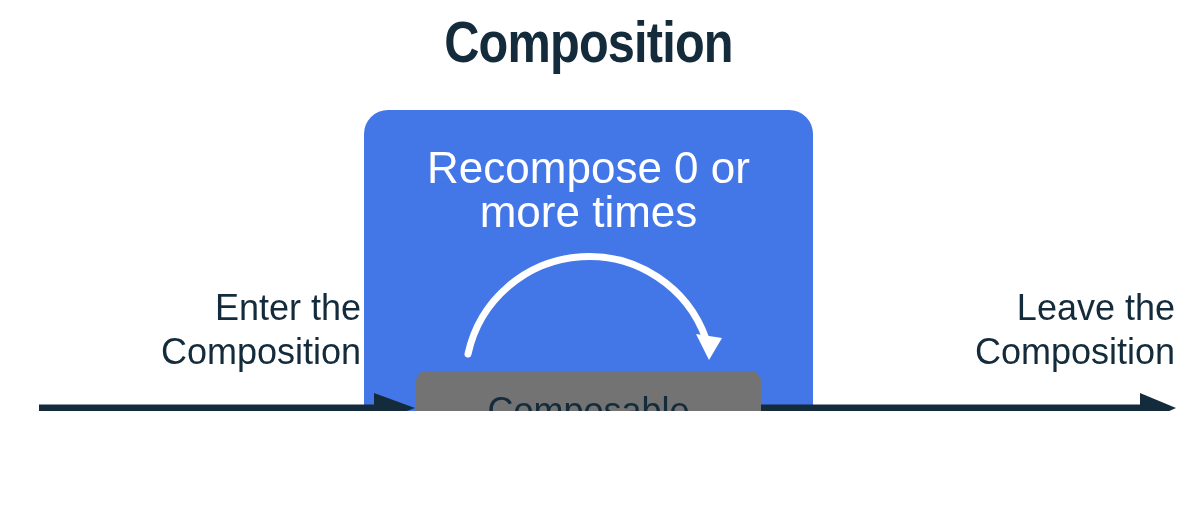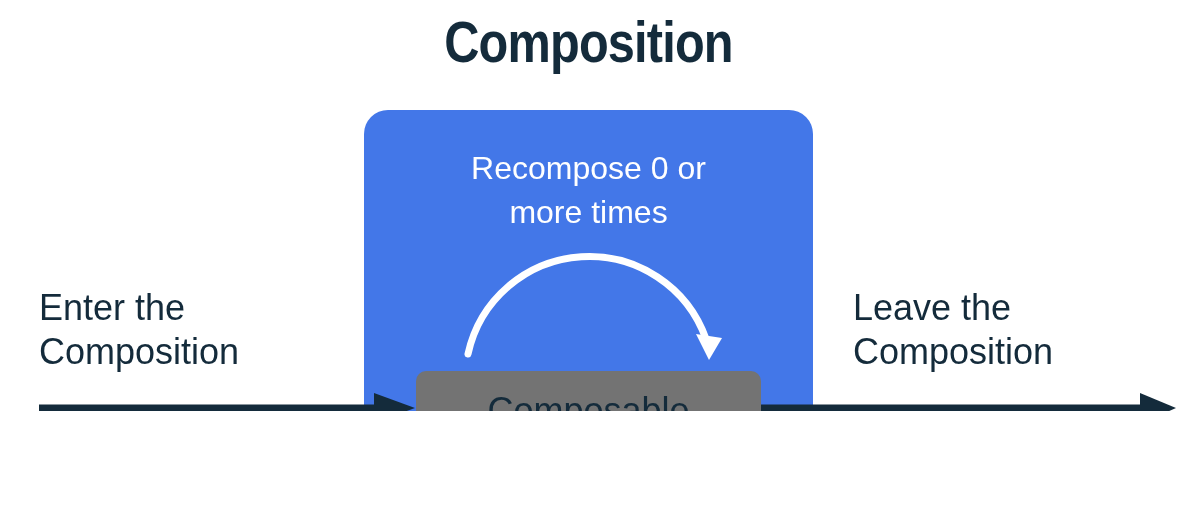--- a/index.html
+++ b/index.html
@@ -40,21 +40,21 @@
     background: #4377E8;
     border-radius: 24px;
   }
   .recompose-label {
     position: absolute;
     left: 352px;
     top: 146px;
     width: 449px;
     text-align: center;
     color: #ffffff;
-    font-size: 32px;
+    font-size: 44px;
     line-height: 44px;
     white-space: pre-line;
   }
   .arrows-svg {
     position: absolute;
     left: 0;
     top: 0;
     width: 1191px;
     height: 512px;
   }
@@ -69,21 +69,21 @@
     display: flex;
     align-items: center;
     justify-content: center;
     color: #142B3B;
     font-size: 36px;
   }
   .side-label {
     position: absolute;
     top: 286px;
     width: 322px;
-    text-align: left;
+    text-align: right;
     color: #142B3B;
     font-size: 36px;
     line-height: 44px;
     white-space: pre-line;
   }
   .enter-label { left: 27px; }
   .leave-label { left: 841px; }
 </style>
 </head>
 <body>

